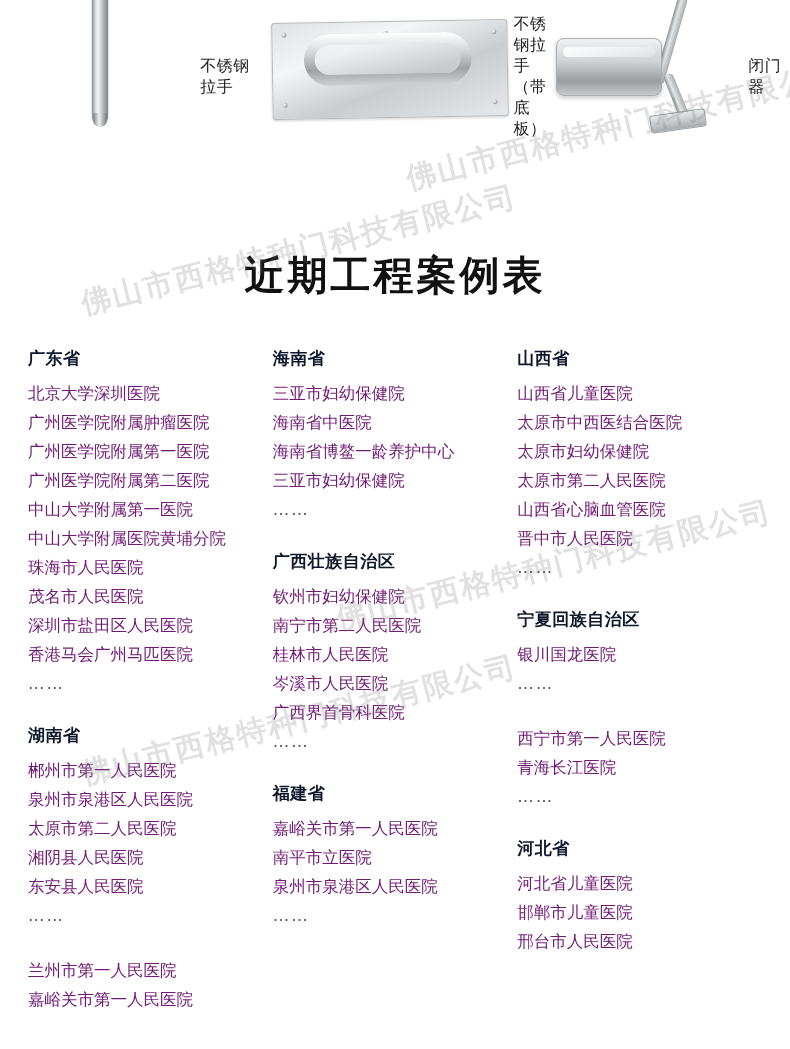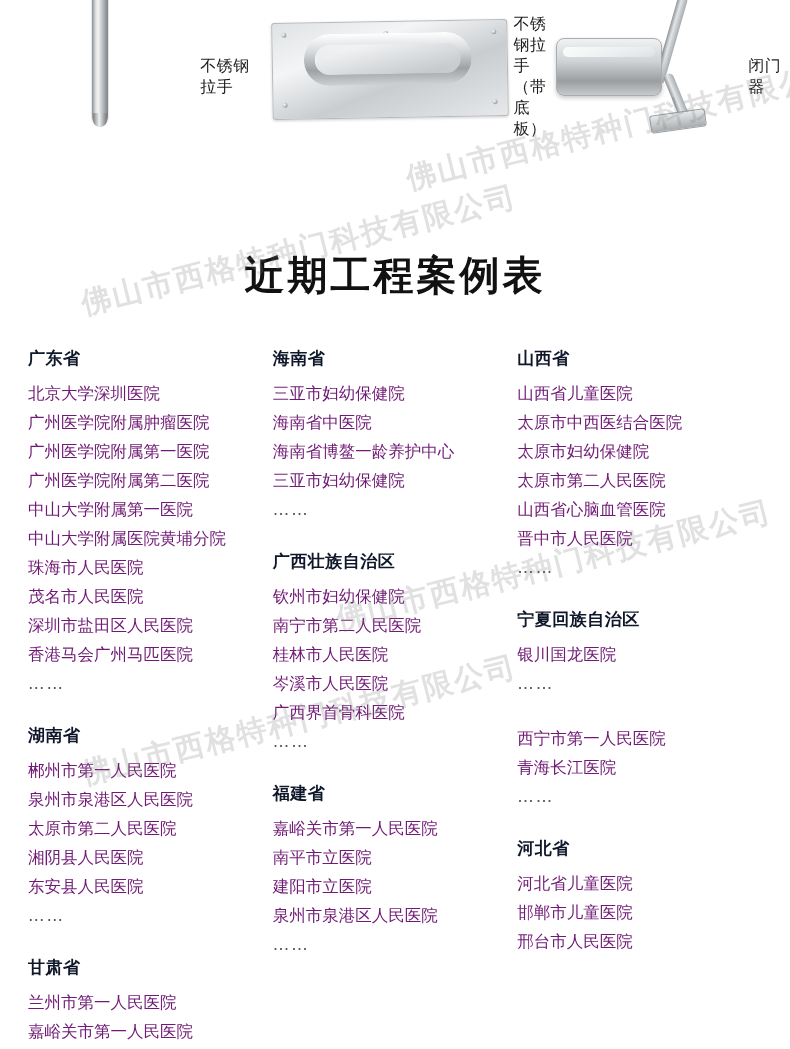--- a/index.html
+++ b/index.html
@@ -288,21 +288,20 @@
     <div class="province-block">
       <div class="province-name">湖南省</div>
       <div class="hospital">郴州市第一人民医院</div>
       <div class="hospital">泉州市泉港区人民医院</div>
       <div class="hospital">太原市第二人民医院</div>
       <div class="hospital">湘阴县人民医院</div>
       <div class="hospital">东安县人民医院</div>
       <div class="ellipsis">……</div>
     </div>
     <div class="province-block">
-      <div class="province-name">甘肃省</div>
       <div class="hospital">兰州市第一人民医院</div>
       <div class="hospital">嘉峪关市第一人民医院</div>
     </div>
   </div>
 
   <div class="col">
     <div class="province-block">
       <div class="province-name">海南省</div>
       <div class="hospital">三亚市妇幼保健院</div>
       <div class="hospital">海南省中医院</div>
@@ -316,21 +315,20 @@
       <div class="hospital">南宁市第二人民医院</div>
       <div class="hospital">桂林市人民医院</div>
       <div class="hospital">岑溪市人民医院</div>
       <div class="hospital">广西界首骨科医院</div>
       <div class="ellipsis">……</div>
     </div>
     <div class="province-block">
       <div class="province-name">福建省</div>
       <div class="hospital">嘉峪关市第一人民医院</div>
       <div class="hospital">南平市立医院</div>
-      <div class="hospital">建阳市立医院</div>
       <div class="hospital">泉州市泉港区人民医院</div>
       <div class="ellipsis">……</div>
     </div>
   </div>
 
   <div class="col">
     <div class="province-block">
       <div class="province-name">山西省</div>
       <div class="hospital">山西省儿童医院</div>
       <div class="hospital">太原市中西医结合医院</div>

